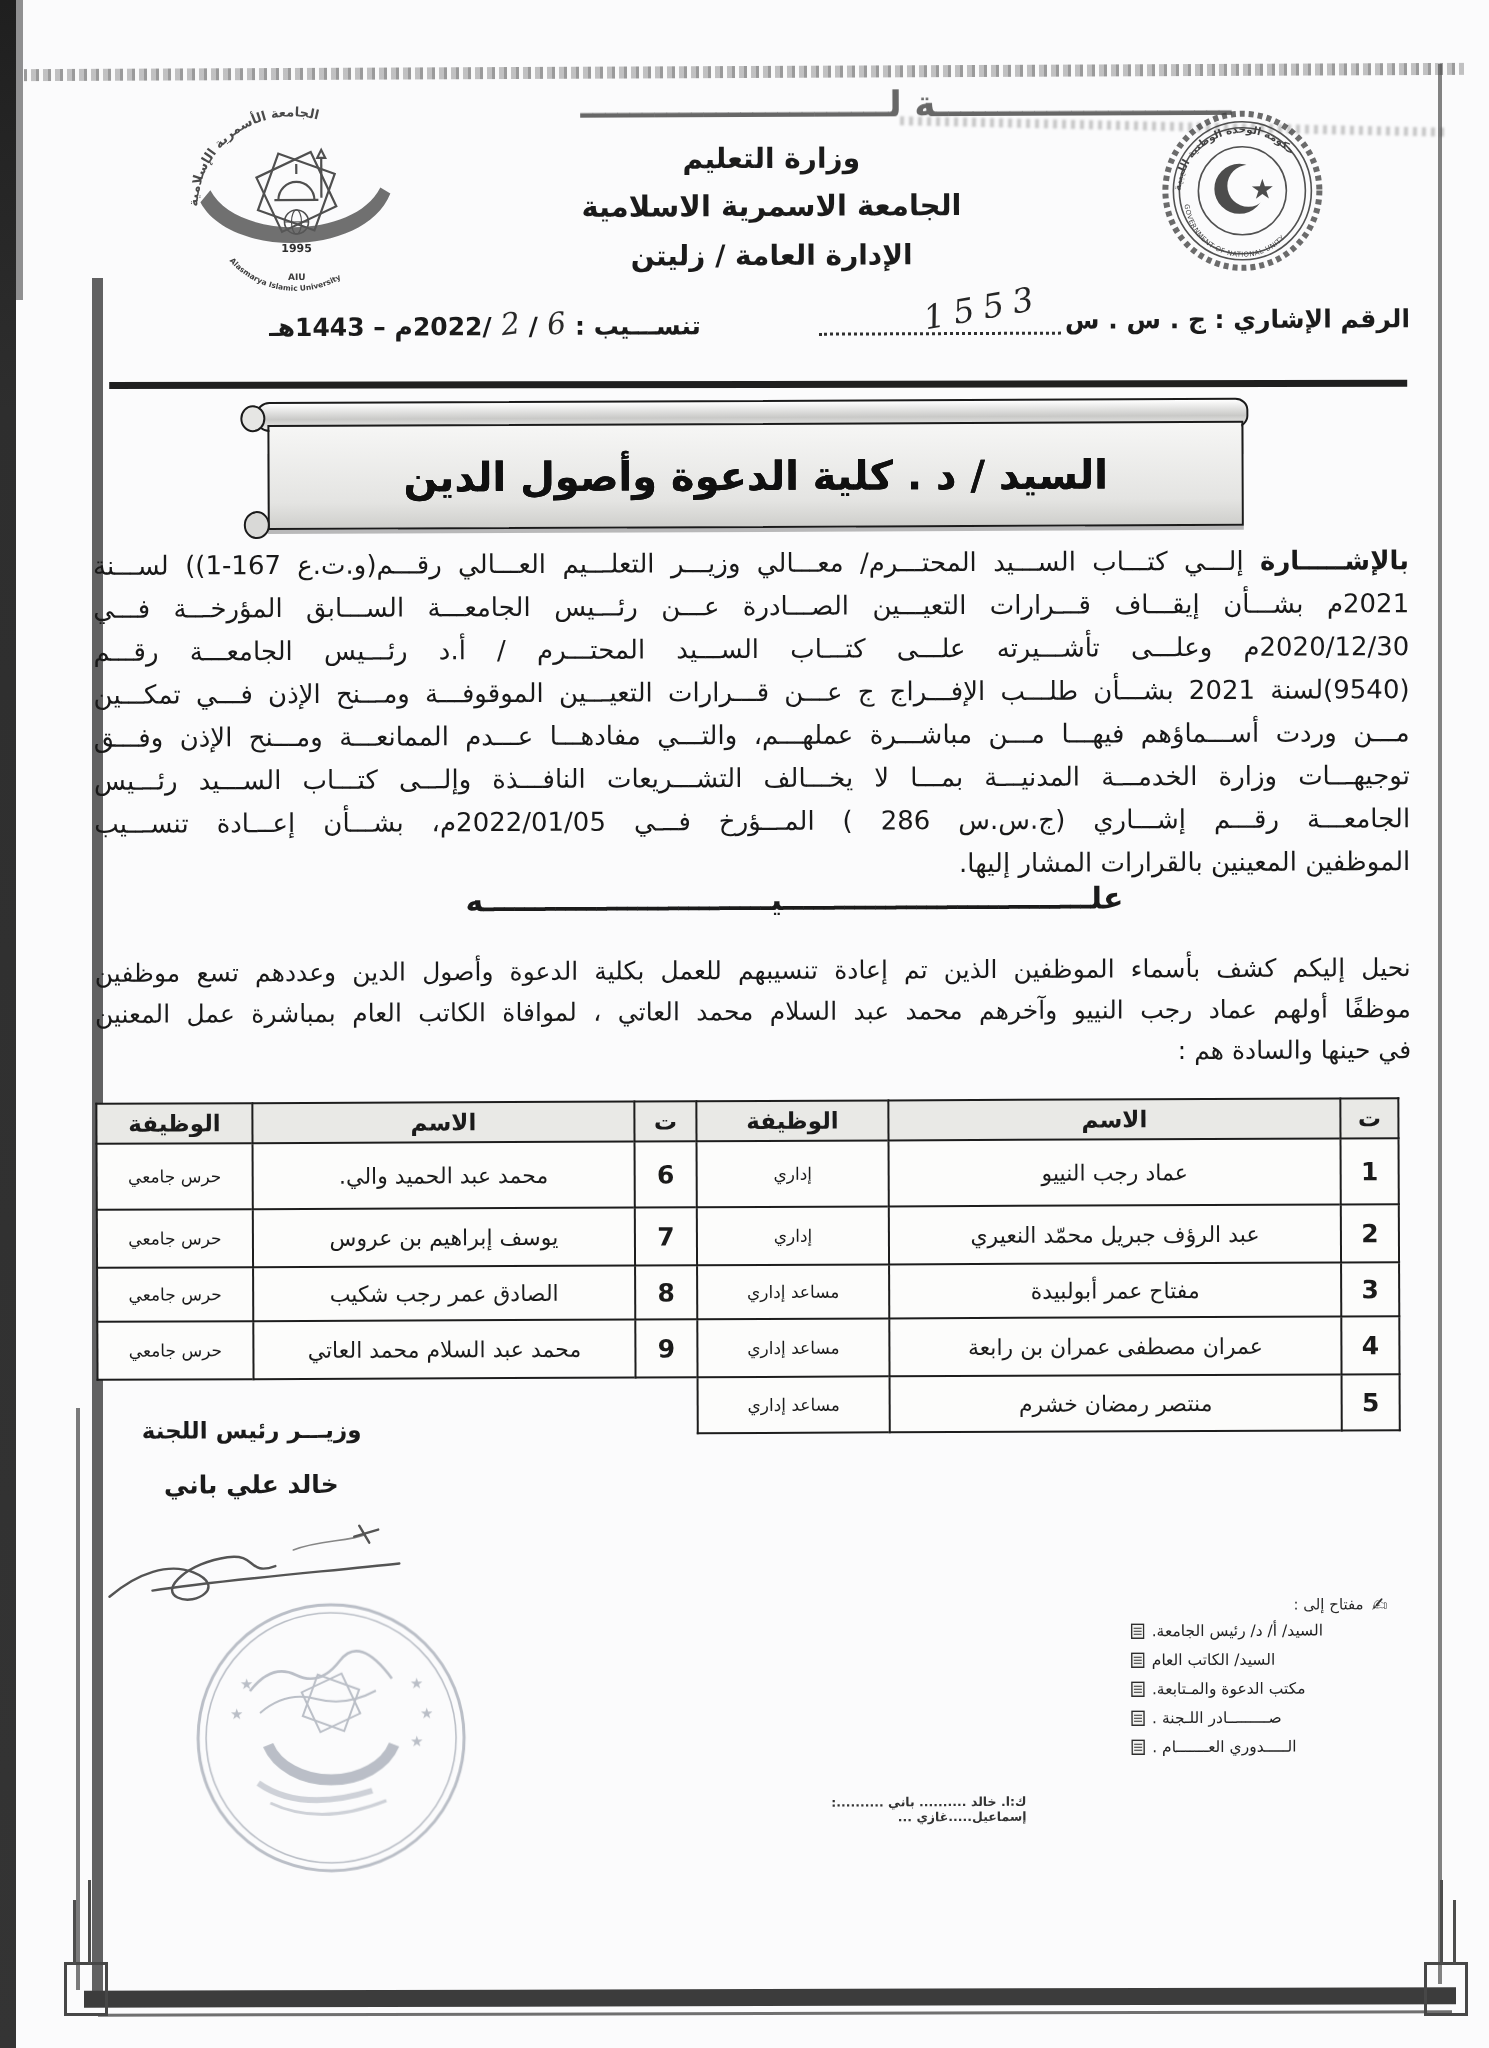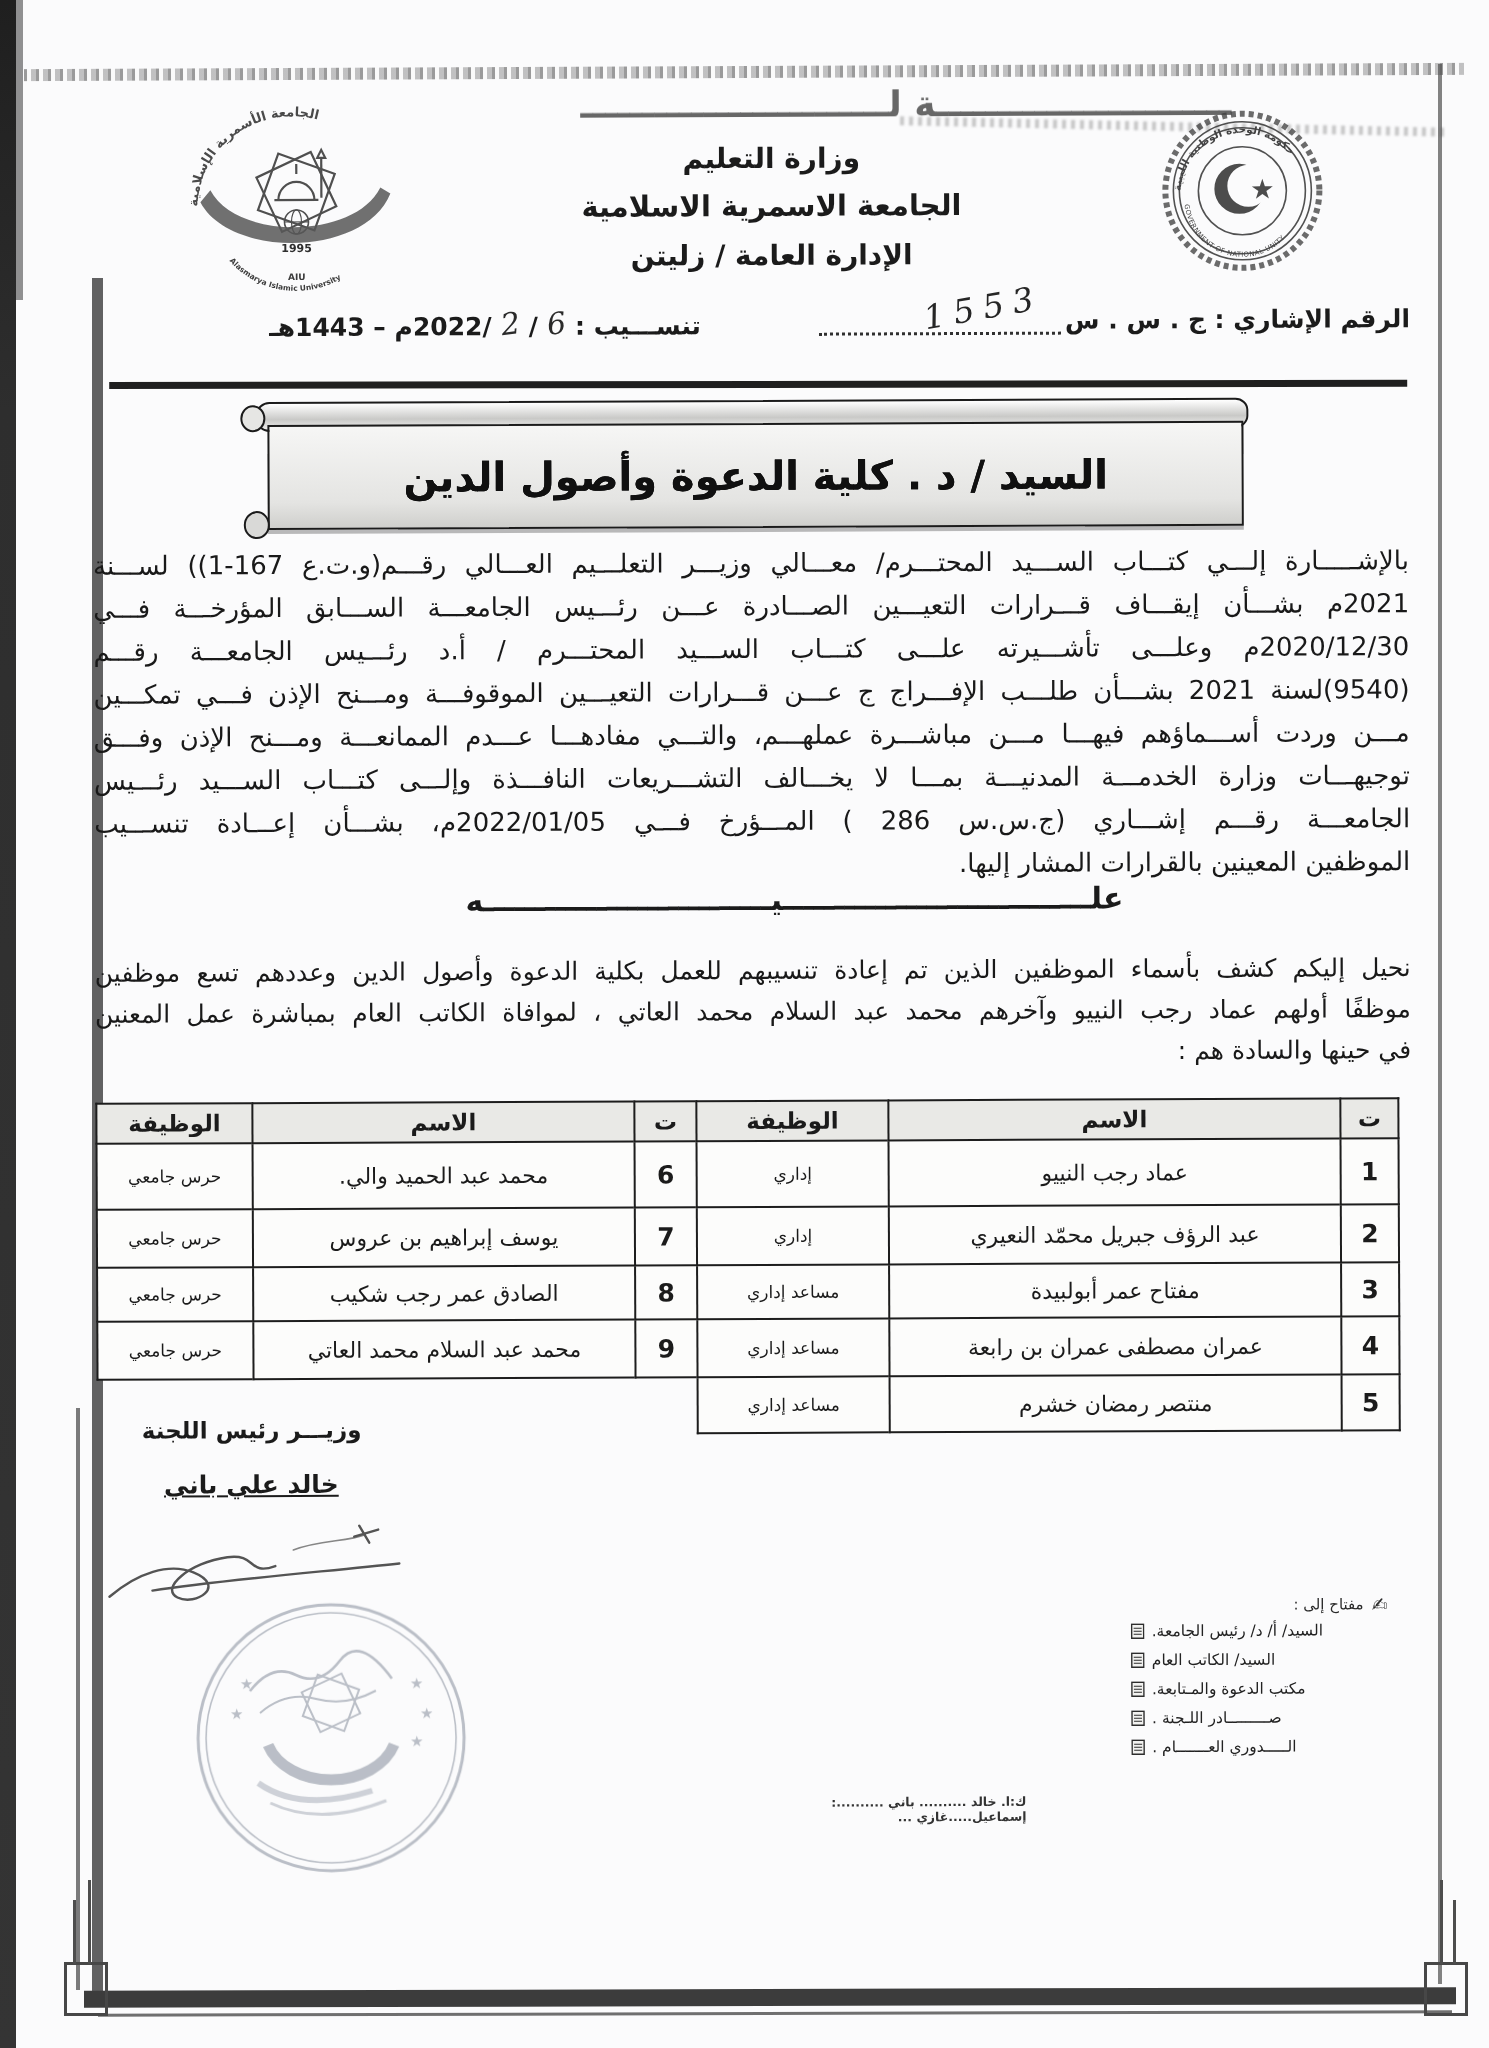--- a/index.html
+++ b/index.html
@@ -55,41 +55,41 @@
       justify-content:center;box-shadow:0 4px 0 rgba(60,60,60,.35);}
   .banner-curl-bottom{position:absolute;left:3px;bottom:1px;width:22px;height:24px;border:2.5px solid #1b1b1b;
       border-radius:50%;background:#d9d9d7;}
   .banner-title{font-size:40px;font-weight:bold;direction:rtl;color:#101010;text-shadow:0 0 .5px #000;}
   
   .para{position:absolute;left:95px;width:1316px;direction:rtl;font-size:26px;color:#191919;}
   .p1{top:542px;line-height:43px;}
   .p2{top:950px;line-height:41px;font-size:25px;}
   .jline{text-align:justify;text-align-last:justify;}
   .rline{text-align:right;}
-  .lead{font-weight:normal;}
+  .lead{font-weight:bold;}
   .divider-word{position:absolute;left:445px;top:882px;width:700px;text-align:center;direction:rtl;
       font-size:30px;font-weight:bold;}
   
   .tbl-wrap{position:absolute;left:95px;top:1100px;width:1302px;}
   table.tbl{width:100%;border-collapse:collapse;direction:rtl;table-layout:fixed;}
   .tbl th,.tbl td{border:2.5px solid #1d1d1d;text-align:center;vertical-align:middle;padding:2px 4px;}
   .tbl th{background:#e9e9e6;font-size:23px;font-weight:bold;height:34px;}
   .tbl td{background:#fcfcfb;}
   .tbl td.num{font-size:25px;font-weight:bold;}
   .tbl td.name{font-size:22px;}
   .tbl td.job{font-size:17px;}
   .tbl tbody tr:nth-child(1) td{height:60px;}
   .tbl tbody tr:nth-child(2) td{height:52px;}
   .tbl tbody tr:nth-child(3) td{height:48px;}
   .tbl tbody tr:nth-child(4) td{height:52px;}
   .tbl tbody tr:nth-child(5) td{height:50px;}
   .tbl td.void{border:none;background:transparent;}
   
   .sig-approval{position:absolute;left:140px;top:1415px;font-size:23px;font-weight:bold;direction:rtl;}
-  .sig-name{position:absolute;left:162px;top:1468px;font-size:25px;font-weight:bold;direction:rtl;text-decoration:underline;}
+  .sig-name{position:absolute;left:162px;top:1468px;font-size:25px;font-weight:bold;direction:rtl;}
   .sig-svg{position:absolute;left:95px;top:1498px;opacity:.9;}
   .stamp-svg{position:absolute;left:185px;top:1593px;opacity:.55;filter:blur(.5px);}
   
   .cc-label{position:absolute;left:1225px;top:1596px;width:160px;display:flex;direction:rtl;gap:8px;
             align-items:center;font-size:15px;color:#2a2a2a;}
   .cc-glyph{font-size:19px;}
   .cc-items{position:absolute;left:1128px;top:1624px;width:270px;}
   .cc-item{display:flex;align-items:center;gap:7px;margin-bottom:11px;}
   .cc-item-text{direction:rtl;font-size:15.5px;font-weight:normal;color:#222;white-space:nowrap;}
   .cc-footer{position:absolute;left:733px;top:1795px;width:290px;direction:rtl;font-size:12.5px;

